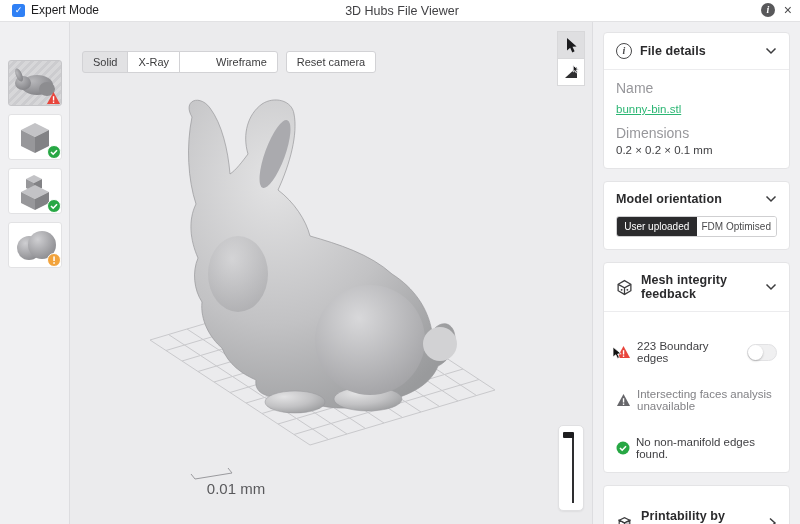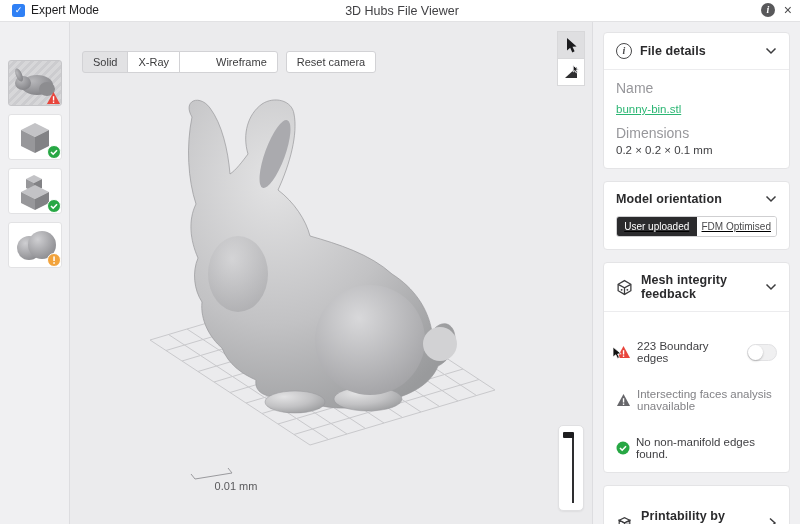--- a/index.html
+++ b/index.html
@@ -31,38 +31,38 @@
   .segmented .vbtn { border-radius:0; margin-left:-1px; }
   .segmented .vbtn:first-child { border-radius:3px 0 0 3px; margin-left:0; }
   .segmented .vbtn:last-child { border-radius:0 3px 3px 0;padding-left:36px; }
   .vbtn.active { background:#e2e2e4; }
   .vbtn.single { border-radius:3px; }
   .vp-tools { position:absolute; left:487px; top:9px; width:28px; z-index:3; }
   .tool-btn { width:28px; height:28px; background:#fff; border:1px solid #d8d8da; display:flex; align-items:center; justify-content:center; cursor:pointer; }
   .tool-btn.active { background:#dfdfe1; }
   .tool-btn + .tool-btn { margin-top:-1px; }
   .scene { position:absolute; left:0; top:0; }
-  .scale-label { position:absolute; left:126px; top:458px; width:80px; text-align:center; font-size:11px; color:#59595c; }
+  .scale-label { position:absolute; left:126px; top:458px; width:80px; text-align:center; font-size:15px; color:#59595c; }
   .zoom-slider { position:absolute; left:488px; top:403px; width:26px; height:86px; background:#fff; border:1px solid #e0e0e2; border-radius:5px; box-shadow:0 1px 2px rgba(0,0,0,.06); }
   .zs-track { position:absolute; left:13px; top:8px; bottom:7px; width:2px; background:#2e2e30; }
   .zs-handle { position:absolute; left:4px; top:6px; width:11px; height:6px; background:#1d1d1f; border-radius:1px; }
 
   
   .rpanel { position:absolute; left:592px; top:22px; width:208px; height:502px; background:#f0f0f2; border-left:1px solid #dddde0; padding:10px; }
   .card { background:#fff; border:1px solid #e4e4e6; border-radius:4px; margin-bottom:12px; }
   .card-head { display:flex; align-items:center; gap:8px; padding:10px 12px; cursor:pointer; }
   .card-head.bordered { border-bottom:1px solid #ececee; }
   .card-title { flex:1; font-size:12.5px; font-weight:700; color:#2b2b2d; letter-spacing:.1px; }
   .chev { flex:none; }
   .fd-body { padding:10px 12px 12px; }
   .muted { font-size:14px; color:#97979b; margin-bottom:3px; }
   .link { font-size:11.5px; color:#2bb673; text-decoration:underline; margin-bottom:10px; display:inline-block; cursor:pointer;text-align:right; }
   .val { font-size:11.5px; color:#3f3f42; }
   .circle-i { width:16px; height:16px; border:1.3px solid #48484a; border-radius:50%; font-family:"Liberation Serif",serif; font-style:italic; font-weight:bold; font-size:10px; line-height:13px; text-align:center; color:#48484a; flex:none; }
-  .seg-ctrl { display:flex; margin:0 12px 12px; border:1px solid #cfcfd1; border-radius:3px; overflow:hidden; height:21px;text-decoration:underline; }
+  .seg-ctrl { display:flex; margin:0 12px 12px; border:1px solid #cfcfd1; border-radius:3px; overflow:hidden; height:21px; }
   .seg-opt { flex:1; font-size:10px; display:flex; align-items:center; justify-content:center; color:#4a4a4c; background:#fff; cursor:pointer; }
   .seg-opt.sel { background:#2b2b2d; color:#fff; }
   .mesh-body { padding:4px 12px 12px; }
   .mesh-row { display:flex; align-items:center; gap:6px; margin-top:24px; position:relative; }
   .mesh-row .txt { font-size:11.5px; color:#3f3f42; flex:1; }
   .mesh-row .txt.gray { color:#828286; }
   .toggle { width:30px; height:17px; border-radius:9px; background:#f0f0f1; border:1px solid #e2e2e4; position:relative; flex:none; cursor:pointer; }
   .knob { position:absolute; left:0px; top:0px; width:15px; height:15px; border-radius:50%; background:#fff; box-shadow:0 1px 2px rgba(0,0,0,.25); }
   .cursor-overlay { position:absolute; left:-4px; top:6px; }
 </style>

